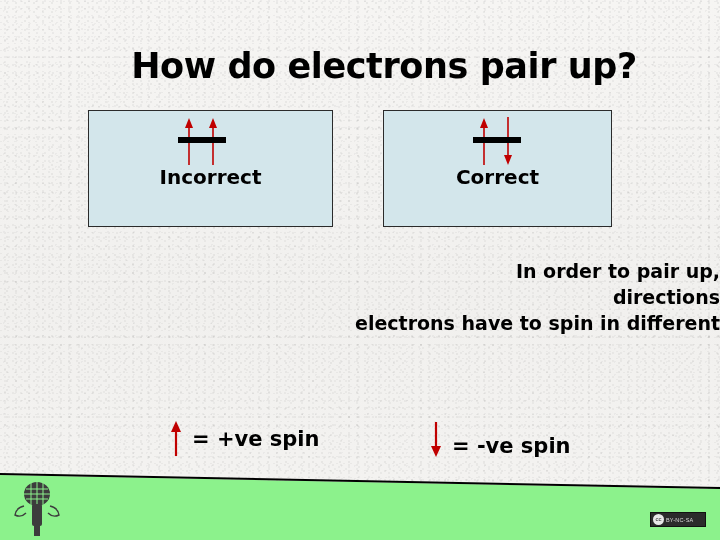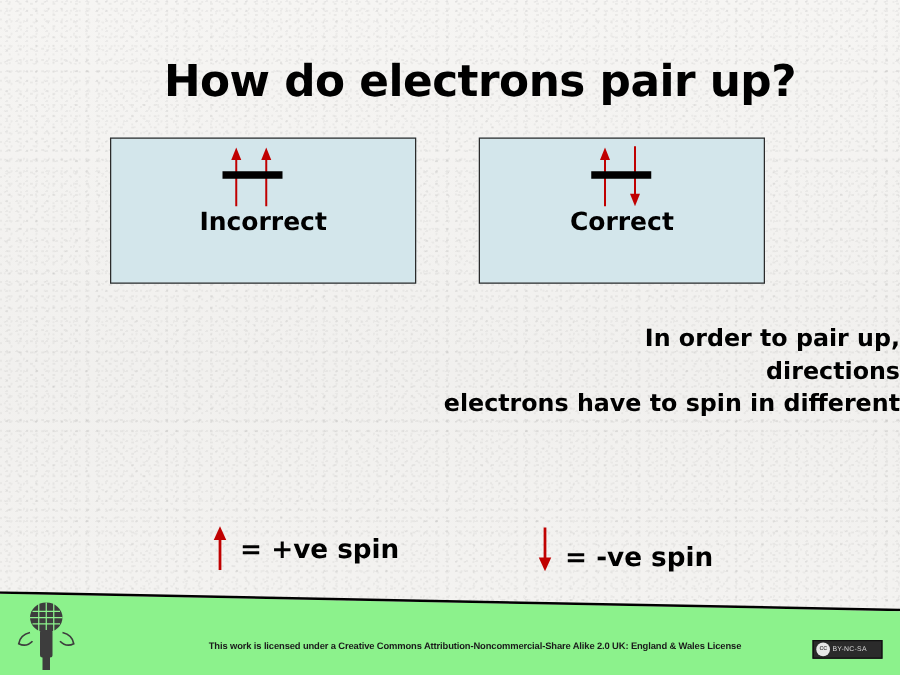--- a/index.html
+++ b/index.html
@@ -243,20 +243,19 @@
       <path d="M14 14 h26" stroke="#8cf28c" stroke-width="1" fill="none"></path>
       <path d="M16 9 h22 M16 19 h22" stroke="#8cf28c" stroke-width="1" fill="none"></path>
       <path d="M21 3 v22 M27 2 v24 M33 3 v22" stroke="#8cf28c" stroke-width="1" fill="none"></path>
       <rect x="22" y="24" width="10" height="22" rx="2" fill="#3d3d3d"></rect>
       <rect x="24" y="44" width="6" height="12" fill="#3d3d3d"></rect>
       <path d="M14 26 q-8 2 -9 9 q6 3 11 -2" fill="none" stroke="#3d3d3d" stroke-width="1.4"></path>
       <path d="M40 26 q8 2 9 9 q-6 3 -11 -2" fill="none" stroke="#3d3d3d" stroke-width="1.4"></path>
     </svg>
   </div>
 
-  <div class="license-text">This work is licensed under a Creative Commons Attribution-Noncommercial-Share Alike 2.0 UK: England &amp; Wales License</div>
 
   <div id="cc-badge">
     <span class="cc-circle">cc</span>
     <span class="cc-text">BY-NC-SA</span>
   </div>
 
 </div>
 
 </body></html>

